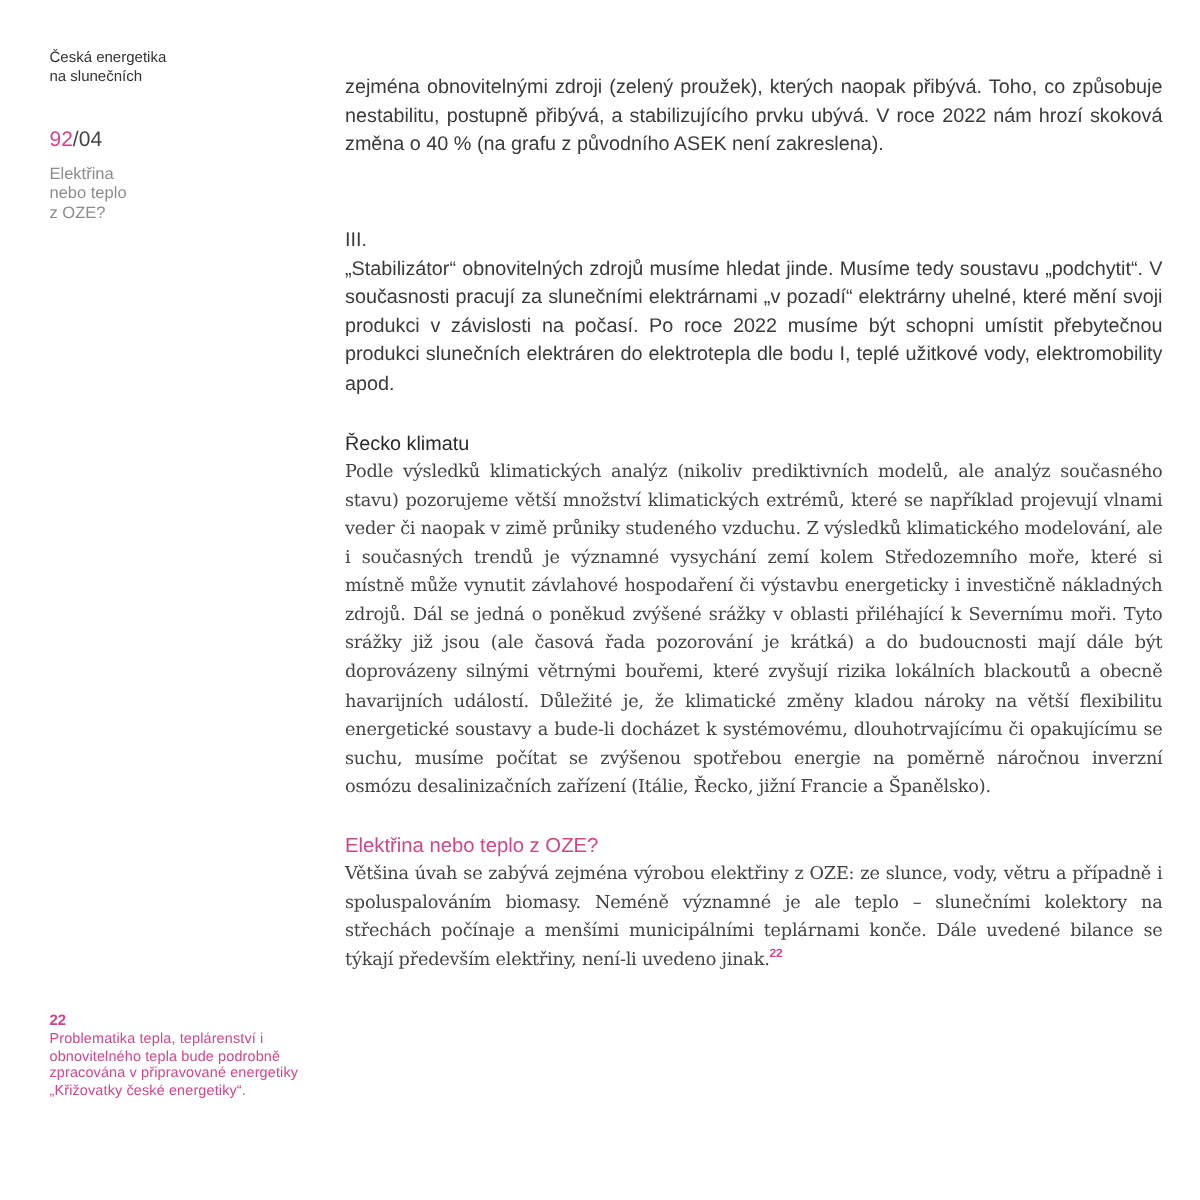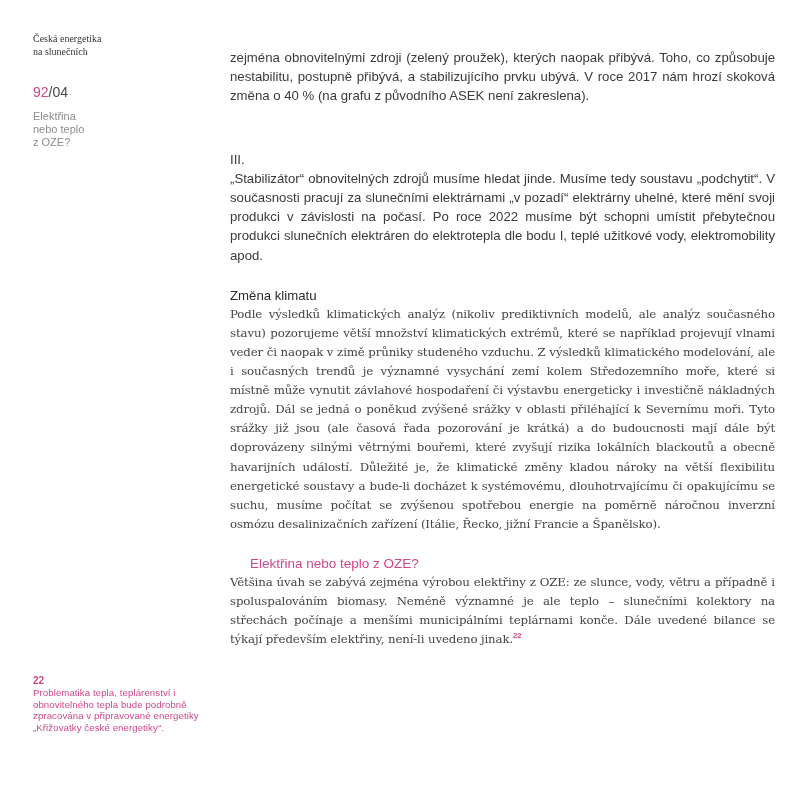--- a/index.html
+++ b/index.html
@@ -1,18 +1,18 @@
 <!DOCTYPE html>
 <html><head>
   <meta charset="utf-8">
   <style>
     html, body { margin: 0; padding: 0; background: #ffffff; }
     body { width: 800px; height: 800px; position: relative; overflow: hidden; }
     .sidebar { position: absolute; left: 33px; top: 32px; width: 180px; font-family: "Liberation Sans", sans-serif; }
-    .book-title { font-family: Liberation Serif, serif; font-size: 10px; line-height: 13px; color: #333333; margin: 0; }
+    .book-title { font-family: Liberation Sans, sans-serif; font-size: 10px; line-height: 13px; color: #333333; margin: 0; }
     .page-num { margin-top: 26px; font-family: "Liberation Sans", sans-serif; font-size: 14px; line-height: 16px; color: #444444; }
     .page-num .cur { color: #d0468a; }
     .chapter-label { margin-top: 10px; font-size: 11px; line-height: 13px; color: #8c8c8c; }
     .chapter-label span { display: block; }
 
     .footnote { position: absolute; left: 33px; top: 675px; width: 180px; font-family: "Liberation Sans", sans-serif; color: #d0468a; }
     .footnote .fn-num { font-size: 10px; font-weight: bold; line-height: 12px; }
     .footnote .fn-text { font-size: 9.6px; line-height: 11.5px; letter-spacing: 0.1px; }
 
     .main { position: absolute; left: 230px; top: 48px; width: 545px; }
@@ -37,28 +37,28 @@
     <span class="cur">92</span><span>/</span><span>04</span>
   </div>
   <div class="chapter-label">
     <span>Elektřina</span>
     <span>nebo teplo</span>
     <span>z OZE?</span>
   </div>
 </aside>
 
 <main class="main">
-  <p class="sans-para">zejména obnovitelnými zdroji (zelený proužek), kterých naopak přibývá. Toho, co způsobuje nestabilitu, postupně přibývá, a stabilizujícího prvku ubývá. V roce 2017 nám hrozí skoková změna o 40 % (na grafu z původního ASEK není zakreslena).</p>
+  <p class="sans-para">zejména obnovitelnými zdroji (zelený proužek), kterých naopak přibývá. Toho, co způsobuje nestabilitu, postupně přibývá, a stabilizujícího prvku ubývá. V roce 2022 nám hrozí skoková změna o 40 % (na grafu z původního ASEK není zakreslena).</p>
 
   <div class="section-num">III.</div>
   <p class="sans-para">„Stabilizátor“ obnovitelných zdrojů musíme hledat jinde. Musíme tedy soustavu „podchytit“. V současnosti pracují za slunečními elektrárnami „v pozadí“ elektrárny uhelné, které mění svoji produkci v závislosti na počasí. Po roce 2022 musíme být schopni umístit přebytečnou produkci slunečních elektráren do elektrotepla dle bodu I, teplé užitkové vody, elektromobility apod.</p>
 
-  <h3 class="h-black" style="margin-bottom:0;">Změna klimatu</h3>
+  <h3 class="h-black" style="margin-bottom:0;">Řecko klimatu</h3>
   <p class="serif-para">Podle výsledků klimatických analýz (nikoliv prediktivních modelů, ale analýz současného stavu) pozorujeme větší množství klimatických extrémů, které se například projevují vlnami veder či naopak v zimě průniky studeného vzduchu. Z výsledků klimatického modelování, ale i současných trendů je významné vysychání zemí kolem Středozemního moře, které si místně může vynutit závlahové hospodaření či výstavbu energeticky i investičně nákladných zdrojů. Dál se jedná o poněkud zvýšené srážky v oblasti přiléhající k Severnímu moři. Tyto srážky již jsou (ale časová řada pozorování je krátká) a do budoucnosti mají dále být doprovázeny silnými větrnými bouřemi, které zvyšují rizika lokálních blackoutů a obecně havarijních událostí. Důležité je, že klimatické změny kladou nároky na větší flexibilitu energetické soustavy a bude-li docházet k systémovému, dlouhotrvajícímu či opakujícímu se suchu, musíme počítat se zvýšenou spotřebou energie na poměrně náročnou inverzní osmózu desalinizačních zařízení (Itálie, Řecko, jižní Francie a Španělsko).</p>
 
-  <h3 class="h-pink" style="margin-bottom:0; font-weight:normal;margin-left:20px;">Elektřina nebo teplo z OZE?</h3>
+  <h3 class="h-pink" style="margin-bottom:0; font-weight:normal;">Elektřina nebo teplo z OZE?</h3>
   <p class="serif-para"><span>Většina úvah se zabývá zejména výrobou elektřiny z OZE: ze slunce, vody, větru a případně i spoluspalováním biomasy. Neméně významné je ale teplo – slunečními kolektory na střechách počínaje a menšími municipálními teplárnami konče. Dále uvedené bilance se týkají především elektřiny, není-li uvedeno jinak.</span><span class="sup">22</span></p>
 </main>
 
 <aside class="footnote">
   <div class="fn-num">22</div>
   <div class="fn-text">Problematika tepla, teplárenství i obnovitelného tepla bude podrobně zpracována v připravované energetiky „Křižovatky české energetiky“.</div>
 </aside>
 
 </body></html>

